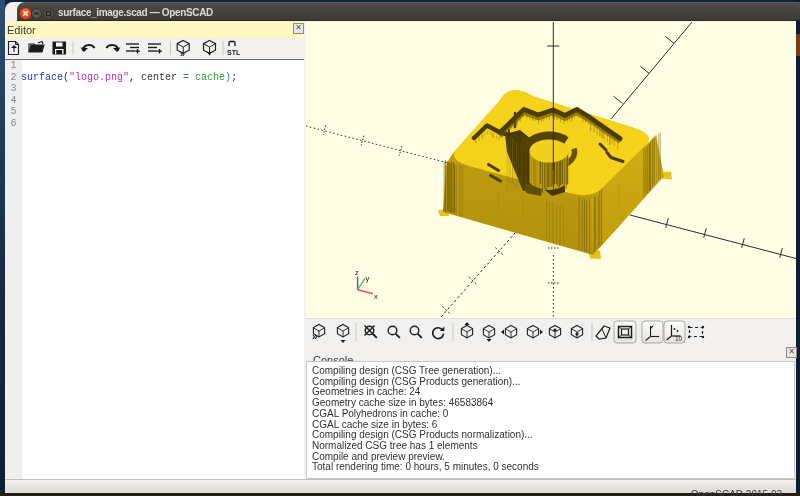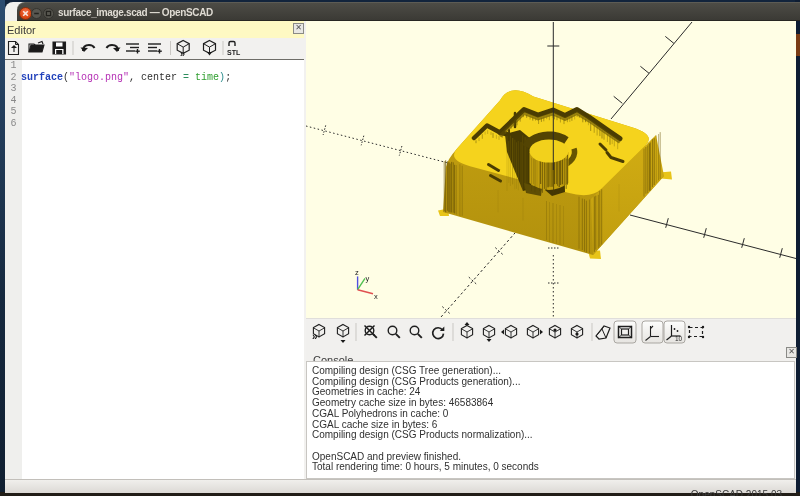--- a/index.html
+++ b/index.html
@@ -121,21 +121,21 @@
 
       <path d="M224,8 v-3 q0,-1.5 1.5,-1.5 h3 q1.5,0 1.5,1.5 v3" stroke-width="1.4"></path>
       <text x="222" y="16.5" font-size="7" font-weight="bold" fill="#1a1a1a" stroke="none" font-family="Liberation Sans">STL</text>
     </g>
   </svg>
   </div>
   <div id="code">
     <div id="gutter">1<br>2<br>3<br>4<br>5<br>6</div>
     <div id="codelines">
         <div class="cl"> </div>
-        <div class="cl"><span style="color:#2242bb;font-weight:bold">surface</span><span style="color:#303030">(</span><span style="color:#b531b5">"logo.png"</span><span style="color:#303030">, center </span><span style="color:#2e8e5e">=</span><span style="color:#303030"> </span><span style="color:#2e9e2e">time</span><span style="color:#2e8e8e">)</span><span style="color:#303030">;</span></div>
+        <div class="cl"><span style="color:#2242bb;font-weight:normal">surface</span><span style="color:#303030">(</span><span style="color:#b531b5">"logo.png"</span><span style="color:#303030">, center </span><span style="color:#2e8e5e">=</span><span style="color:#303030"> </span><span style="color:#2e9e2e">cache</span><span style="color:#2e8e8e">)</span><span style="color:#303030">;</span></div>
       </div>
   </div>
   <div id="viewport">
   <svg width="490" height="297" viewBox="0 0 490 297">
     <defs>
       <linearGradient id="lf" x1="0" y1="0" x2="0" y2="1">
             <stop offset="0" stop-color="#c6a211"></stop>
             <stop offset="1" stop-color="#b2910d"></stop>
           </linearGradient>
       <linearGradient id="rf" x1="0" y1="0" x2="0" y2="1">
@@ -472,19 +472,20 @@
       <div id="conclose">✕</div>
     </div>
   <div id="console">
     <div style="top:13.7px">Compiling design (CSG Products generation)...</div>
     <div style="top:3px">Compiling design (CSG Tree generation)...</div>
     <div style="top:24.4px">Geometries in cache: 24</div>
     <div style="top:35.1px">Geometry cache size in bytes: 46583864</div>
     <div style="top:45.8px">CGAL Polyhedrons in cache: 0</div>
     <div style="top:56.5px">CGAL cache size in bytes: 6</div>
     <div style="top:67.2px">Compiling design (CSG Products normalization)...</div>
-    <div style="top:88.6px">OpenSCAD and preview finished.</div>
+    <div style="top:77.9px">Normalized CSG tree has 1 elements</div>
+    <div style="top:88.6px">Compile and preview preview.</div>
     <div style="top:99.3px">Total rendering time: 0 hours, 5 minutes, 0 seconds</div>
   </div>
   <div id="status">
       <span id="stright">OpenSCAD 2015.03</span>
     </div>
 </div>
 
 </body></html>

